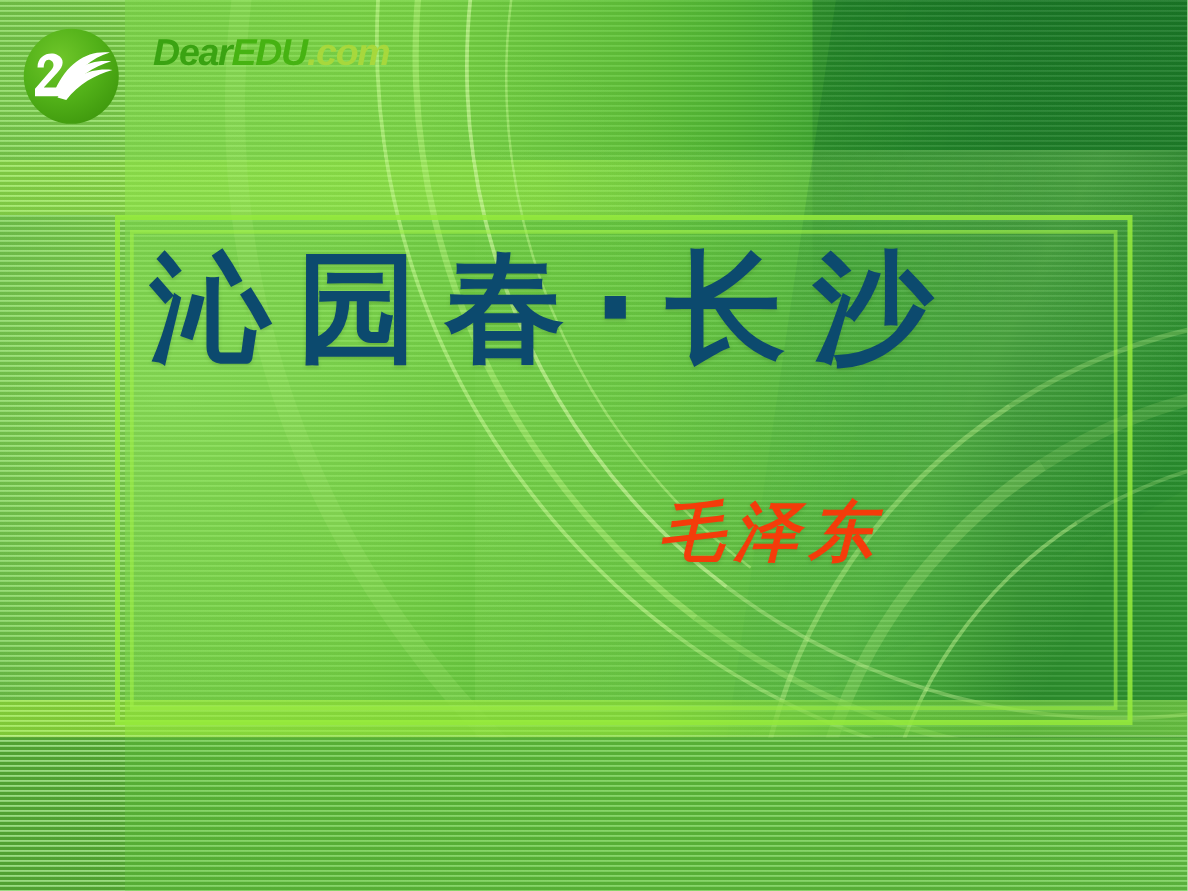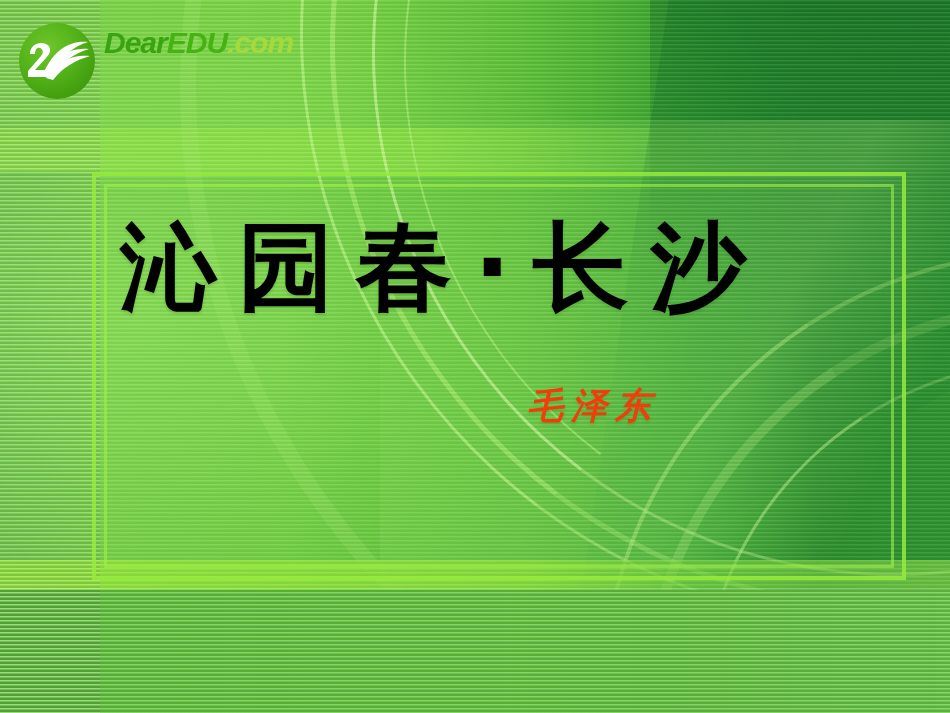--- a/index.html
+++ b/index.html
@@ -254,20 +254,21 @@
   }
   .logo-mark {
     position: absolute;
     left: 0; top: 0;
     width: 78px; height: 78px;
   }
   .logo-text {
     position: absolute;
     left: 86px; top: 4px;
     width: 226px;
+    text-align: center;
   }
   .logo-wordmark {
     font-family: "Liberation Sans", sans-serif;
     font-weight: bold;
     font-style: italic;
     font-size: 30px;
     letter-spacing: -1px;
     line-height: 34px;
     white-space: nowrap;
   }
@@ -290,40 +291,39 @@
   .cn3 { color: #2f9c22; }
   .cn4 { color: #f0c000; }
   .cn5 { color: #e8621a; }
 
   
   .headline {
     position: absolute;
     left: 120px; top: 176px;
     width: 770px;
     text-align: left;
-    color: #000000;
+    color: #0c4a6e;
     font-family: "DejaVu Sans", "Liberation Sans", sans-serif;
     font-weight: bold;
     font-size: 96px;
     line-height: 140px;
     letter-spacing: 22px;
     white-space: nowrap;
     text-shadow: 0 2px 3px rgba(60,120,30,.28);
-    margin-top: 21px;
   }
 
   
   .author {
     position: absolute;
-    left: 527px; top: 376px;
+    left: 527px; top: 396px;
     color: #f43c0a;
     font-family: "DejaVu Sans", "Liberation Sans", sans-serif;
     font-weight: bold;
     font-style: italic;
-    font-size: 36px;
+    font-size: 52px;
     line-height: 60px;
     letter-spacing: 8px;
     white-space: nowrap;
     text-shadow: 0 2px 3px rgba(60,120,30,.25);
   }
 </style>
 </head>
 <body>
 
 <div class="slide">

